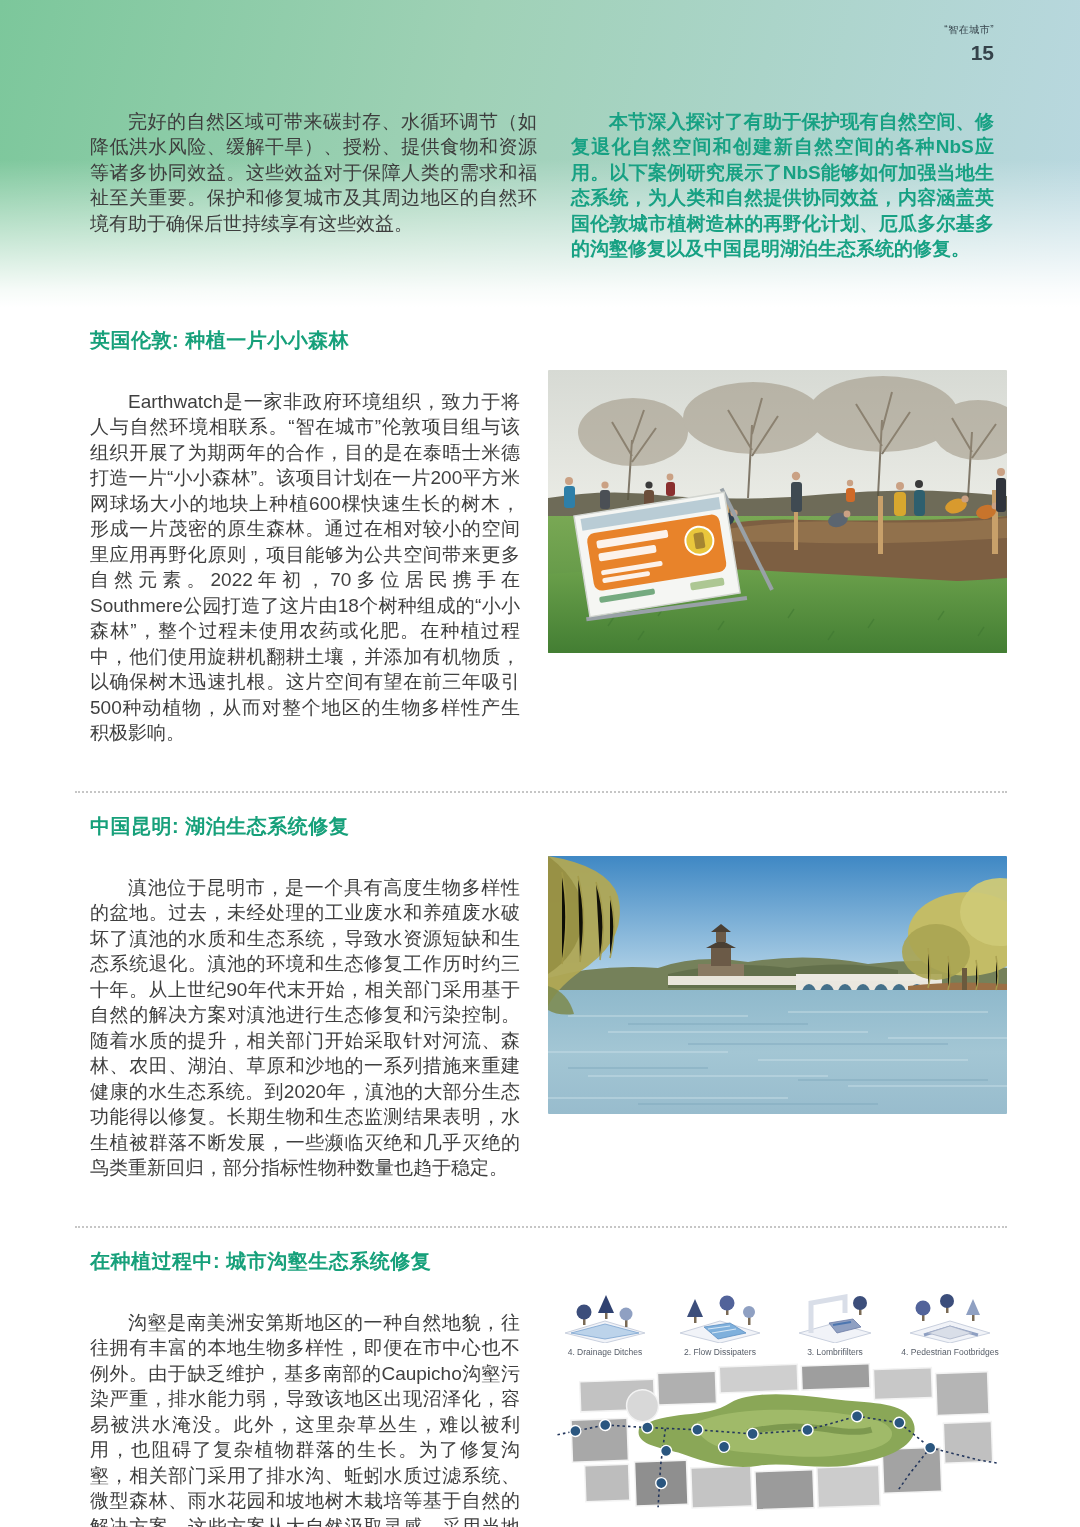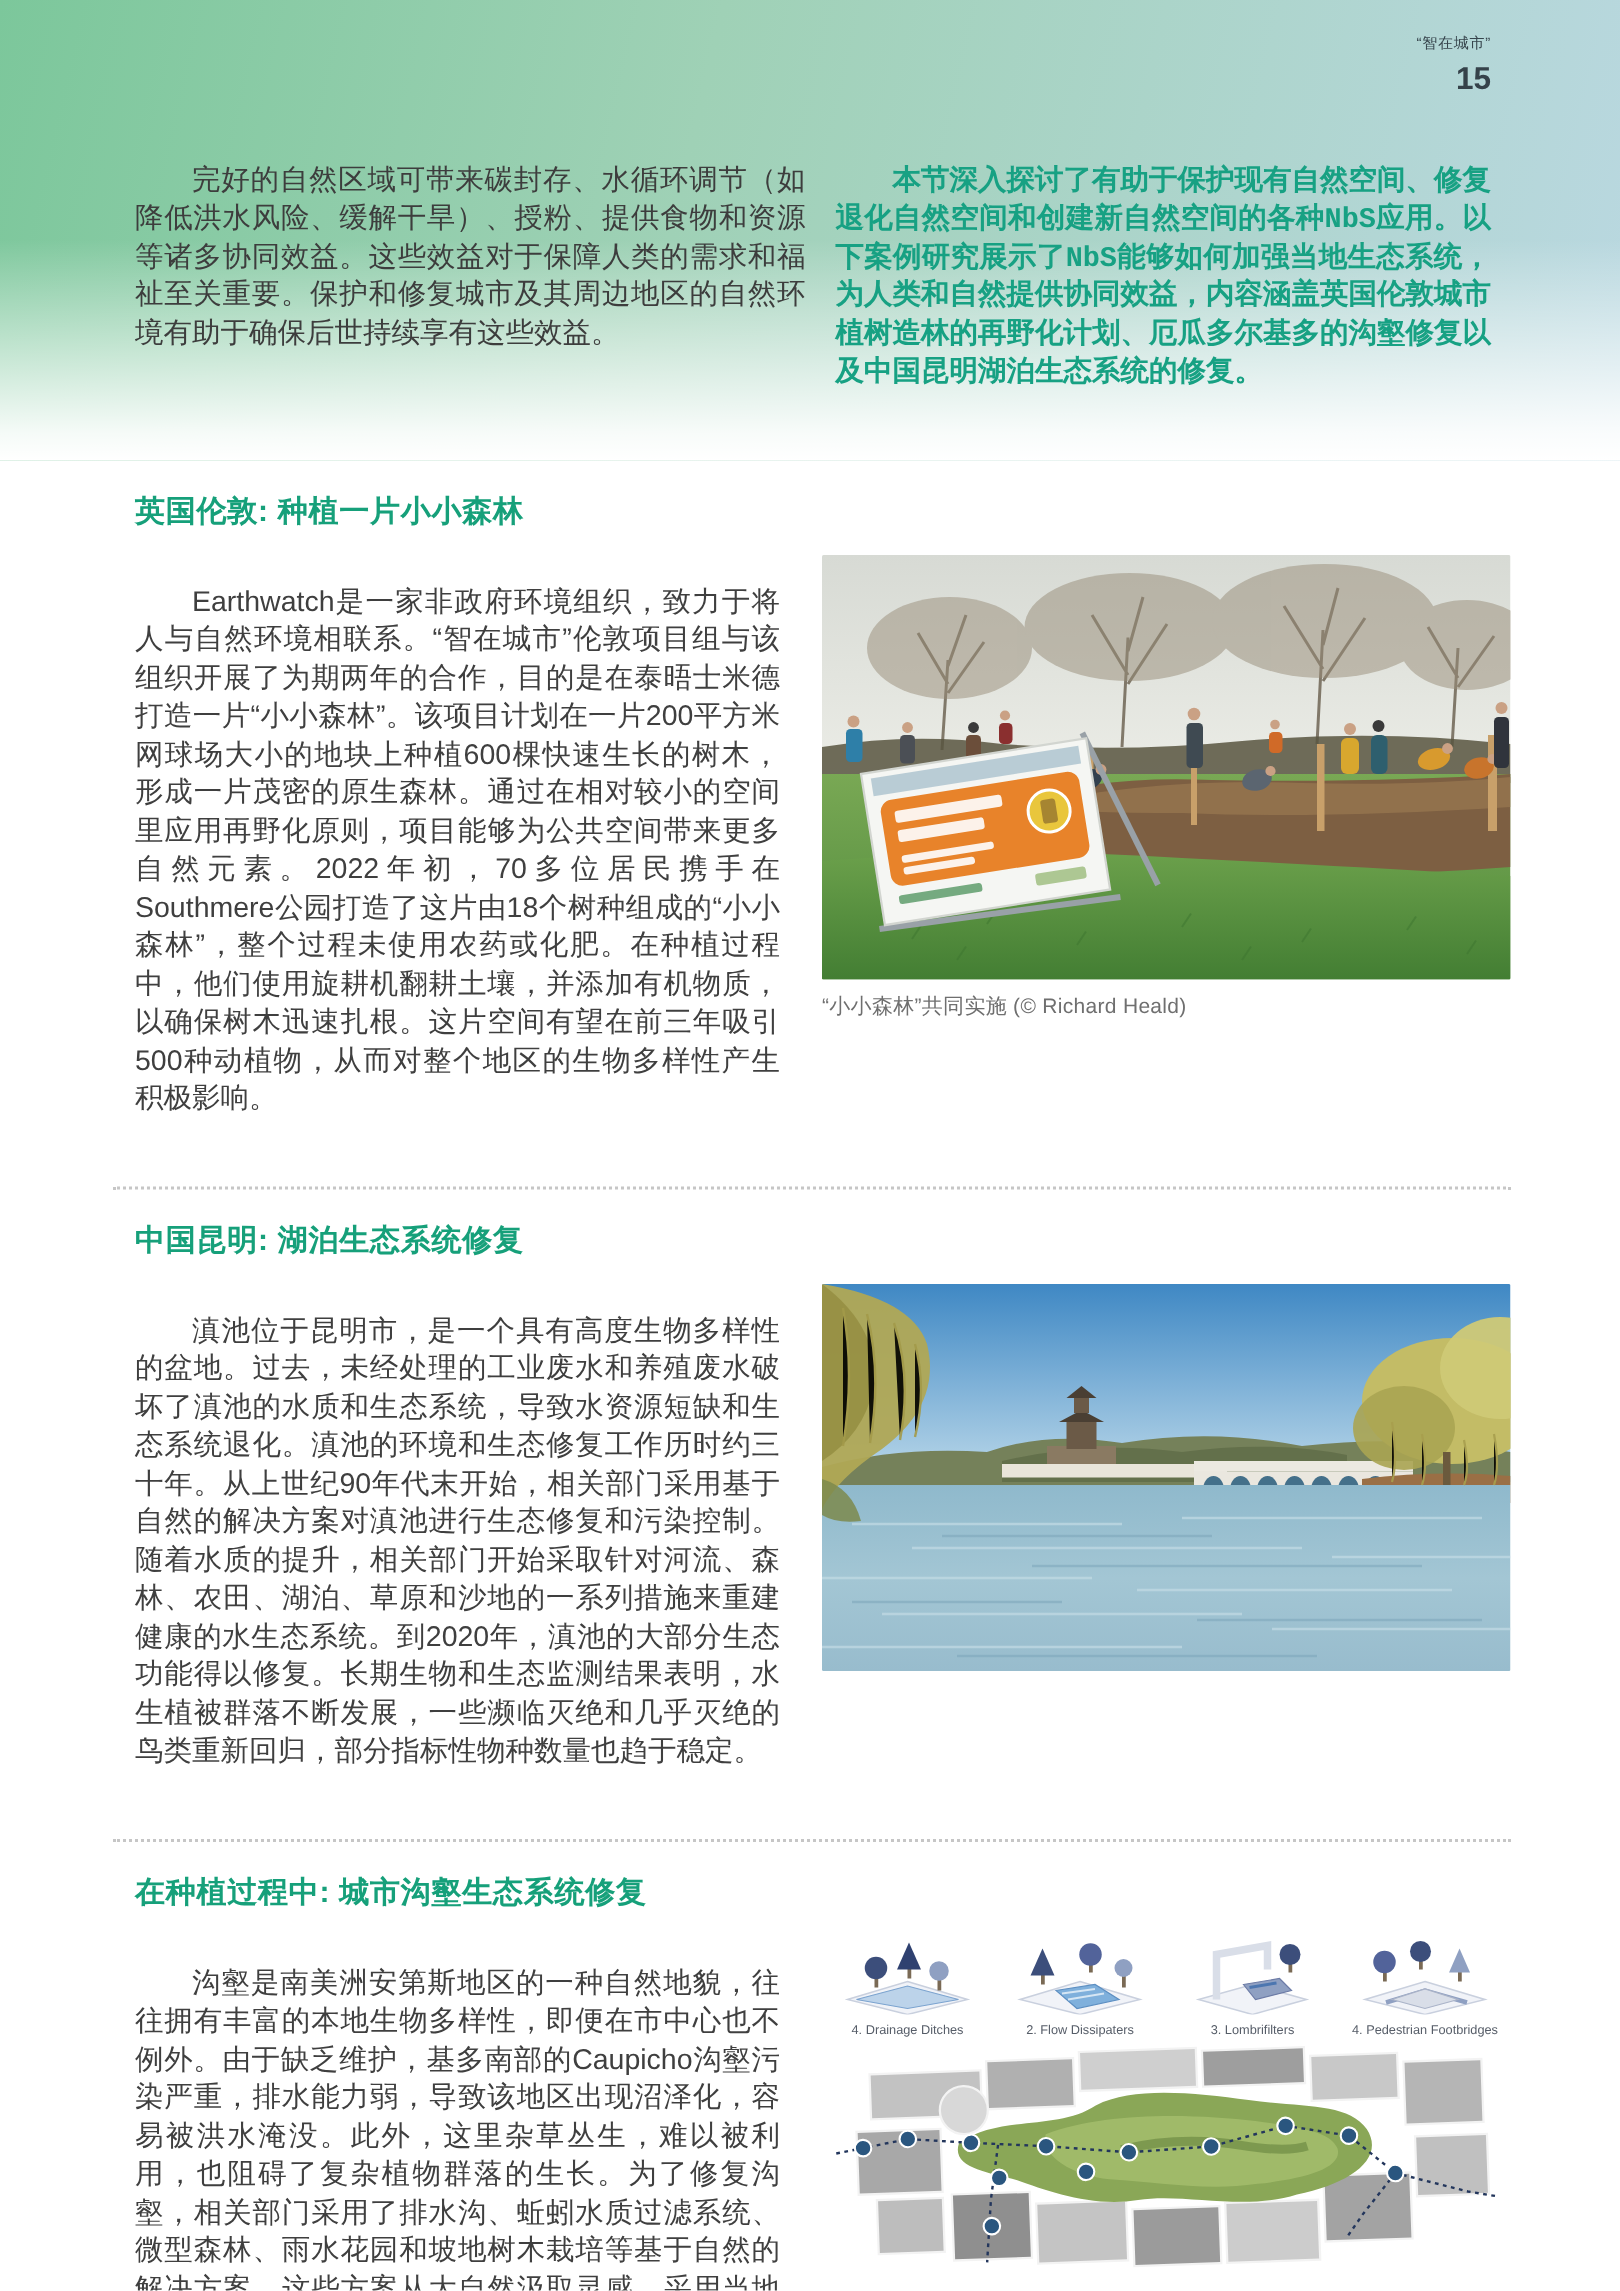--- a/index.html
+++ b/index.html
@@ -14,21 +14,21 @@
     background:
       linear-gradient(to bottom, rgba(255,255,255,0) 52%, rgba(255,255,255,.92) 94%, #ffffff 100%),
       linear-gradient(103deg, #7cc79b 0%, #9fd1b6 42%, #bad8e1 100%);
   }
   .brand-col{text-align:right;color:#36444c;line-height:1.25;}
   .brand{font-size:10px;letter-spacing:.5px;}
   .page-num{font-size:21px;font-weight:bold;margin-top:3px;color:#35424a;}
   .page-title{
     margin:6px 0 0 2px;font-size:27px;font-weight:bold;color:#12a160;letter-spacing:1px;
   }
-  .intro-row{display:flex;gap:20px;margin-top:24px;font-family:Liberation Mono, monospace;}
+  .intro-row{display:flex;gap:34px;margin-top:24px;}
   .para{font-size:19px;line-height:25.5px;text-align:justify;text-indent:2em;}
   .intro-left{width:447px;color:#3d3d3d;}
   .intro-right{flex:1;color:#17a183;font-weight:bold;}
   
   .content{padding:0 73px 0 90px;}
   .case-heading{font-size:20px;font-weight:bold;color:#16a07a;margin:20px 0 16px;letter-spacing:.5px;}
   .case-row{display:flex;gap:28px;align-items:flex-start;}
   .case-body{width:447px;color:#3f3f3f;}
   .figure-col{width:459px;}
   .photo{display:block;border-radius:1px;}
@@ -175,21 +175,20 @@
               <rect x="18" y="41" width="58" height="8" rx="2"></rect>
               <rect x="18" y="58" width="62" height="5" rx="2"></rect>
               <rect x="18" y="66" width="48" height="5" rx="2"></rect>
             </g>
             <circle cx="120" cy="44" r="14" fill="#e9c63c" stroke="#fff" stroke-width="2"></circle>
             <rect x="115" y="36" width="10" height="16" rx="2" fill="#7a5a2a" opacity="0.6"></rect>
             <rect x="12" y="84" width="56" height="6" rx="2" fill="#3f8a4f" opacity="0.7"></rect>
             <rect x="104" y="84" width="34" height="8" rx="2" fill="#8fb36a" opacity="0.7"></rect>
           </g>
         </svg>
-        <figcaption class="caption">“小小森林”共同实施 (© Richard Heald)</figcaption>
       </figure>
     </div>
   </section>
 
   <div class="divider"></div>
 
   <section>
     <h2 class="case-heading">中国昆明: 湖泊生态系统修复</h2>
     <div class="case-row">
       <p class="para case-body">滇池位于昆明市，是一个具有高度生物多样性的盆地。过去，未经处理的工业废水和养殖废水破坏了滇池的水质和生态系统，导致水资源短缺和生态系统退化。滇池的环境和生态修复工作历时约三十年。从上世纪90年代末开始，相关部门采用基于自然的解决方案对滇池进行生态修复和污染控制。随着水质的提升，相关部门开始采取针对河流、森林、农田、湖泊、草原和沙地的一系列措施来重建健康的水生态系统。到2020年，滇池的大部分生态功能得以修复。长期生物和生态监测结果表明，水生植被群落不断发展，一些濒临灭绝和几乎灭绝的鸟类重新回归，部分指标性物种数量也趋于稳定。</p>

